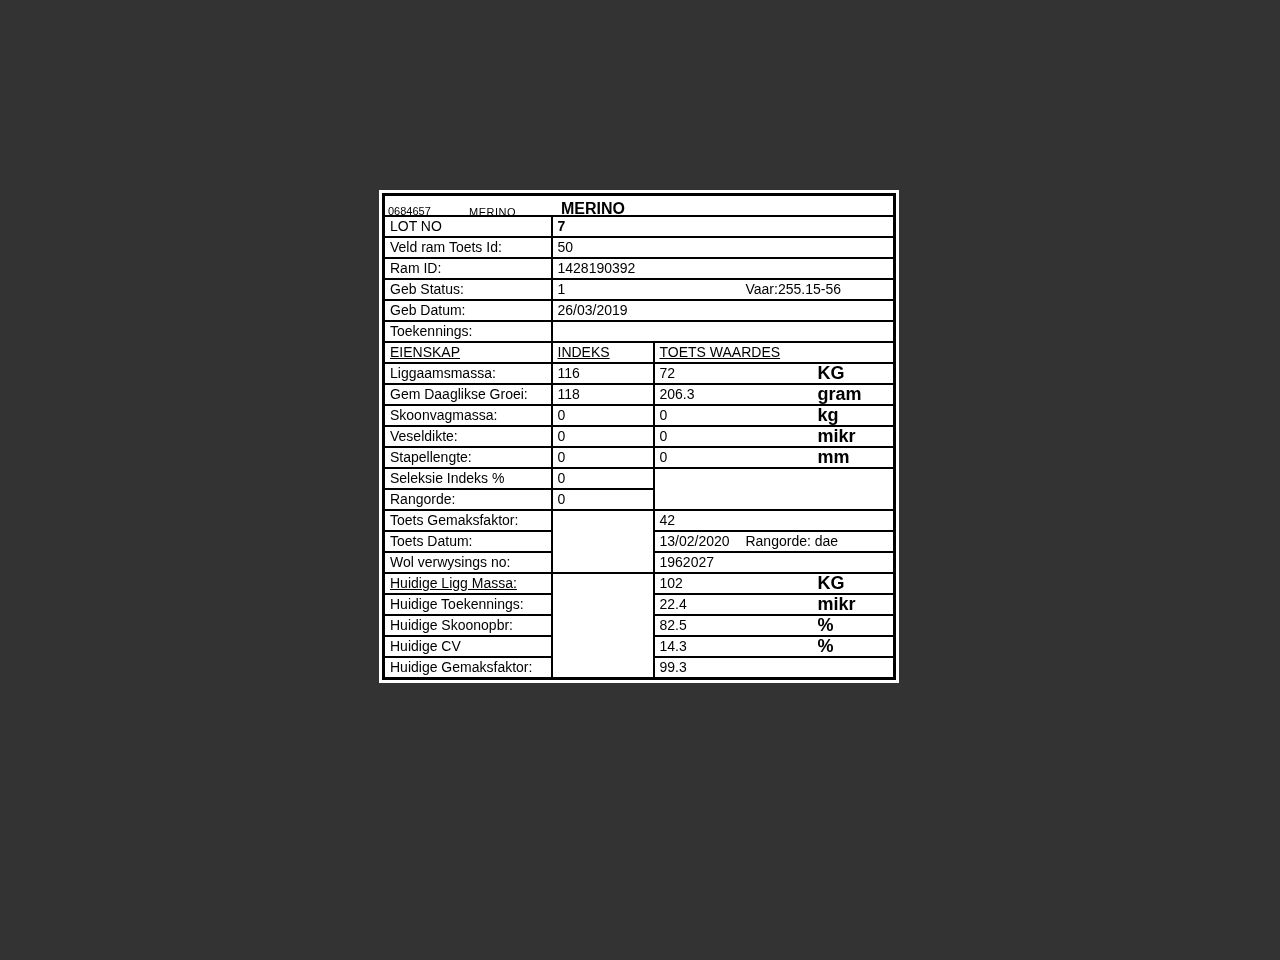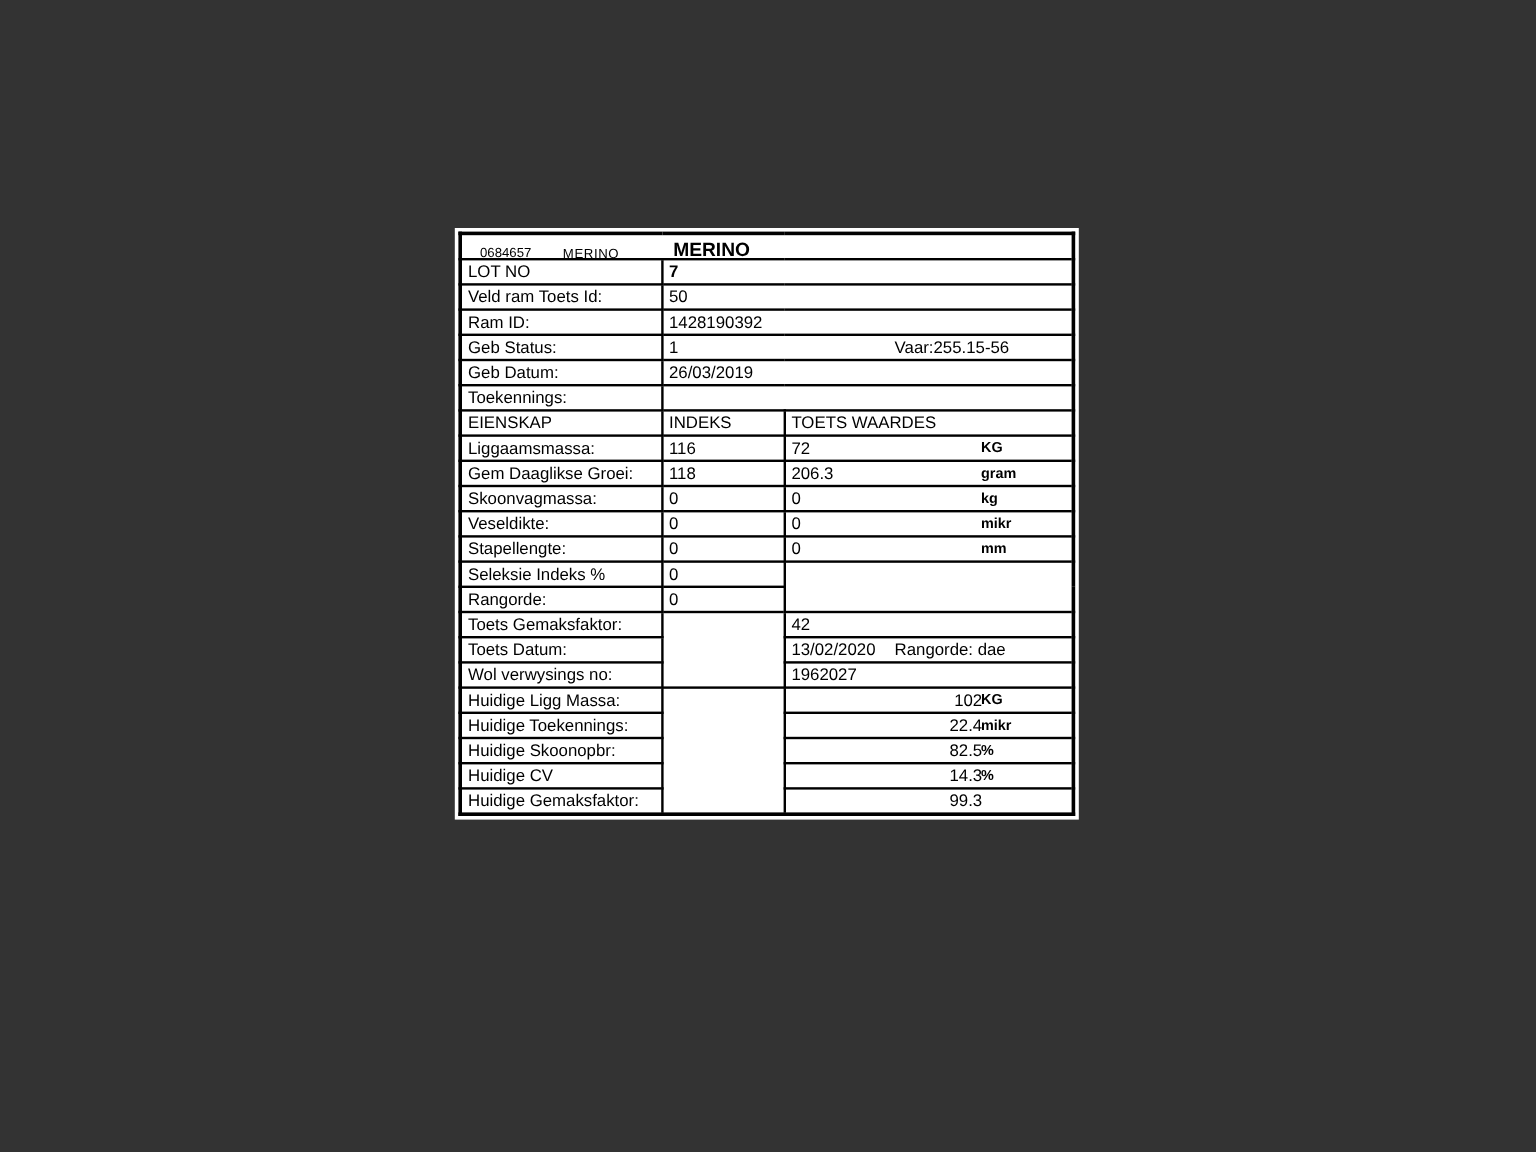--- a/index.html
+++ b/index.html
@@ -29,46 +29,46 @@
     font-size: 14px;
     height: 19px;
     line-height: 19px;
     padding: 0 0 0 5px;
     white-space: nowrap;
     overflow: hidden;
     vertical-align: middle;
   }
   table.record { border: 3px solid #000000; }
   tr.row { height: 21px; }
-  td.sec-top { border-top-width: 3px; }
+  td.sec-top { border-top-width: 3px; text-decoration: underline; }
   td.hdr-cell {
     height: 100px;
     padding: 0;
     position: relative;
     border-bottom-width: 3px;
   }
   .hdr-cell span { position: absolute; line-height: 15px; }
-  .doc-number   { left: 3px;  top: 8px;  font-size: 11px; margin-left: 12px; }
+  .doc-number   { left: 3px;  top: 8px;  font-size: 11px; }
   .breed-small  { left: 84px; top: 9px;  font-size: 11px; letter-spacing: 0.5px; }
   .breed-title  { left: 176px; top: 5px; font-size: 16px; font-weight: bold; }
   .bold { font-weight: bold; }
   td.rel { position: relative; }
   .vaar { position: absolute; left: 193px; }
   .unit {
     position: absolute;
     left: 163px;
     font-weight: bold;
-    font-size: 12px;
+    font-size: 18px;
     text-align: right;
   }
   td.numcell { padding: 0; }
   .num {
     display: inline-block;
     width: 159px;
-    text-align: right;
+    text-align: left;
   }
   .note { margin-left: 12px; }
   td.blankcell { padding: 0; }
 </style>
 </head>
 <body style="background: rgb(51, 51, 51); color: rgb(0, 0, 0);">
 
 <div class="card">
   <table class="record">
     <colgroup>

